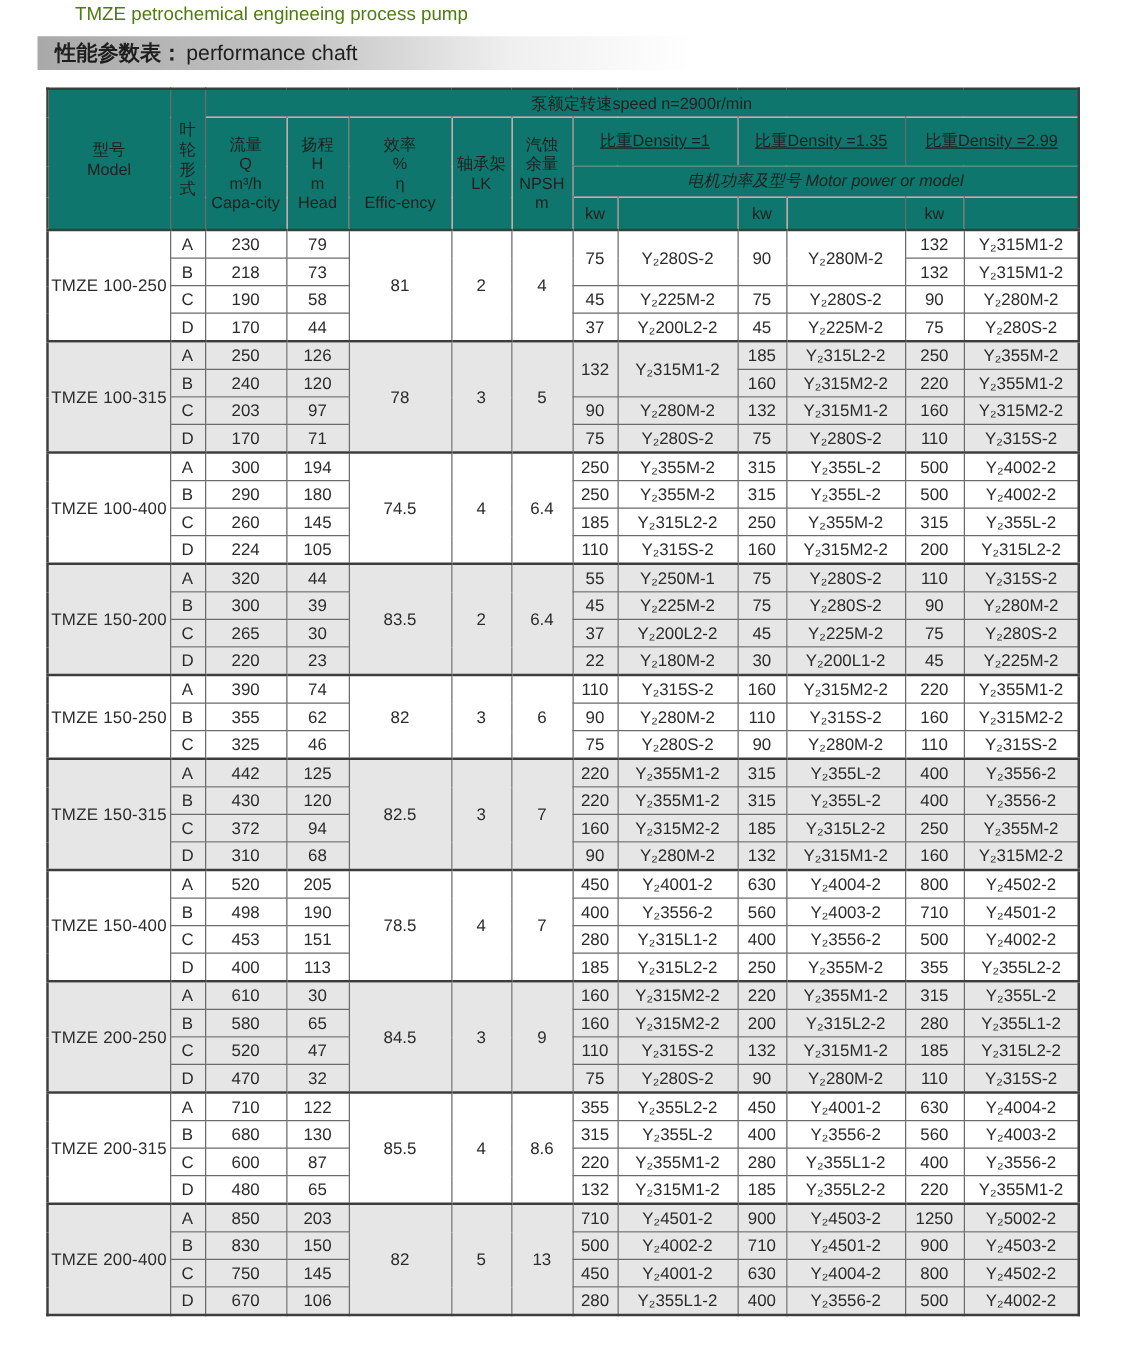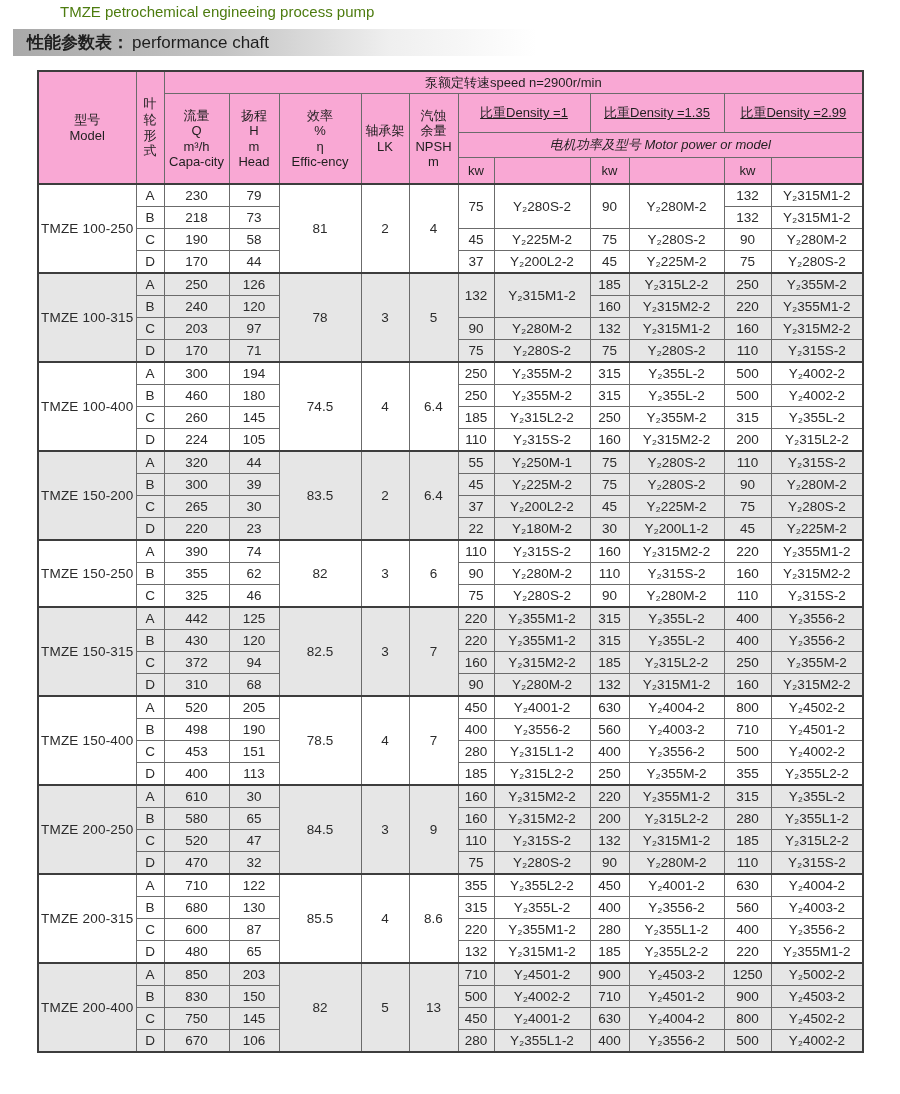--- a/index.html
+++ b/index.html
@@ -6,37 +6,37 @@
   body {
     width:900px; height:1094px; overflow:hidden; background:#fff;
     font-family:"Liberation Sans","DejaVu Sans",sans-serif; color:#2b2b2b;
   }
   .title {
     margin:12px 0 0 58px; font-size:25px; font-weight:bold;
     letter-spacing:0.5px; color:#1b1b1b;
   }
   .subtitle { margin:3px 0 0 60px; font-size:15px; color:#4d7c0f; }
   .band {
-    margin:9px 0 0 13px; width:524px; height:27px; box-sizing:border-box;
+    margin:9px 0 0 30px; width:524px; height:27px; box-sizing:border-box;
     display:flex; align-items:center; padding-left:14px; font-size:17px;
     background:linear-gradient(90deg,#a9a9a9 0%,#c3c3c3 40%,rgba(226,226,226,0.55) 72%,rgba(255,255,255,0) 100%);
   }
   .band-cn { font-weight:bold; color:#1e1e1e; }
   .band-en { margin-left:3px; color:#1e1e1e; }
 
   table.perf {
     border-collapse:collapse; table-layout:fixed; width:825px;
     margin:14px 0 0 37px; border:2px solid #3d3d3d;
   }
   .perf th, .perf td {
     border:1px solid #6b6b6b; text-align:center; vertical-align:middle;
     overflow:hidden; white-space:nowrap; padding:0;
   }
   .perf thead th {
-    background:#f9a8d4; font-weight:normal; font-size:13px;
+    background:#0f766e; font-weight:normal; font-size:13px;
     line-height:1.18; color:#1f1f1f;
   }
   .th-speed { height:21px; font-size:13.5px; text-align:left; padding-left:338px; }
   .th-density { height:38px; font-size:13.5px;text-decoration:underline; }
   .th-motor { height:24px; font-size:13.5px;font-style:italic; }
   .th-kw, .th-mblank { height:25px; font-size:13.5px; }
   .th-imp { font-size:12.5px; }
   .th-imp div { line-height:1.2; }
 
   .perf tbody td { height:21px; line-height:21px; font-size:13.5px; background:#fff; }
@@ -231,21 +231,21 @@
           <td rowspan="4">6.4</td>
           <td>250</td>
           <td class="c-motor">Y₂355M-2</td>
           <td>315</td>
           <td class="c-motor">Y₂355L-2</td>
           <td>500</td>
           <td class="c-motor">Y₂4002-2</td>
         </tr>
         <tr>
           <td>B</td>
-          <td>460</td>
+          <td>290</td>
           <td>180</td>
           <td>250</td>
           <td class="c-motor">Y₂355M-2</td>
           <td>315</td>
           <td class="c-motor">Y₂355L-2</td>
           <td>500</td>
           <td class="c-motor">Y₂4002-2</td>
         </tr>
         <tr>
           <td>C</td>

